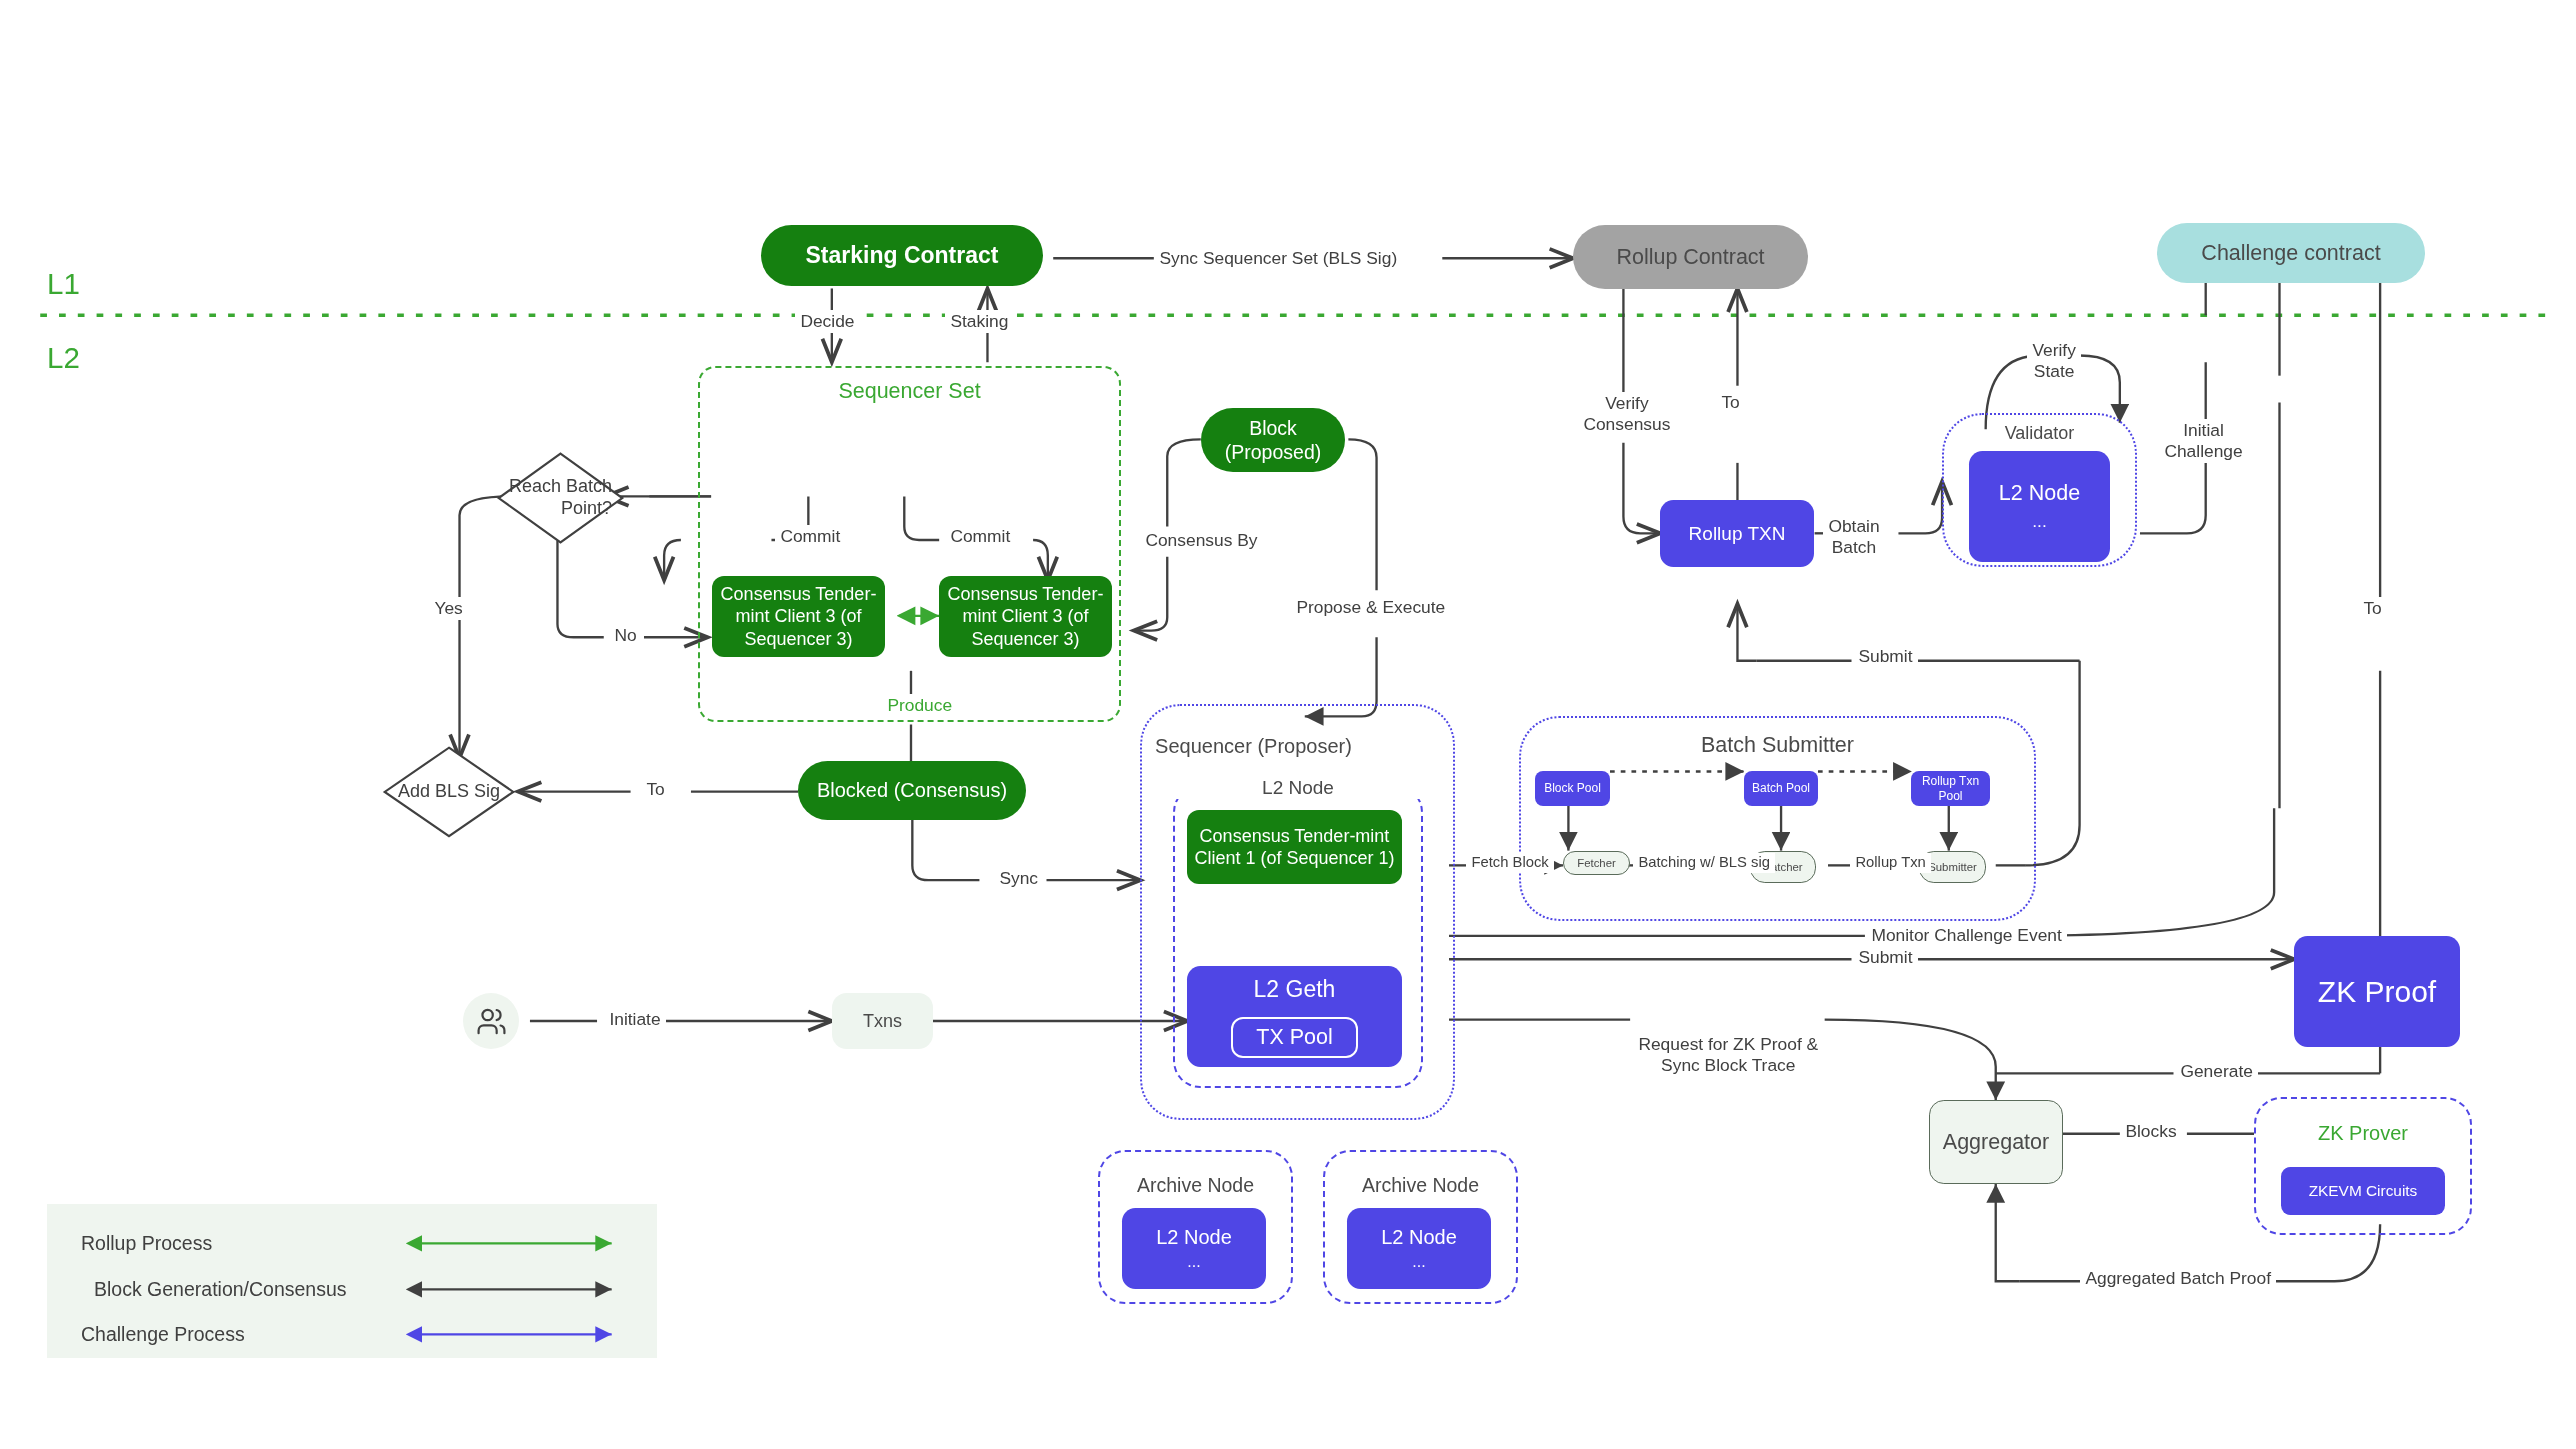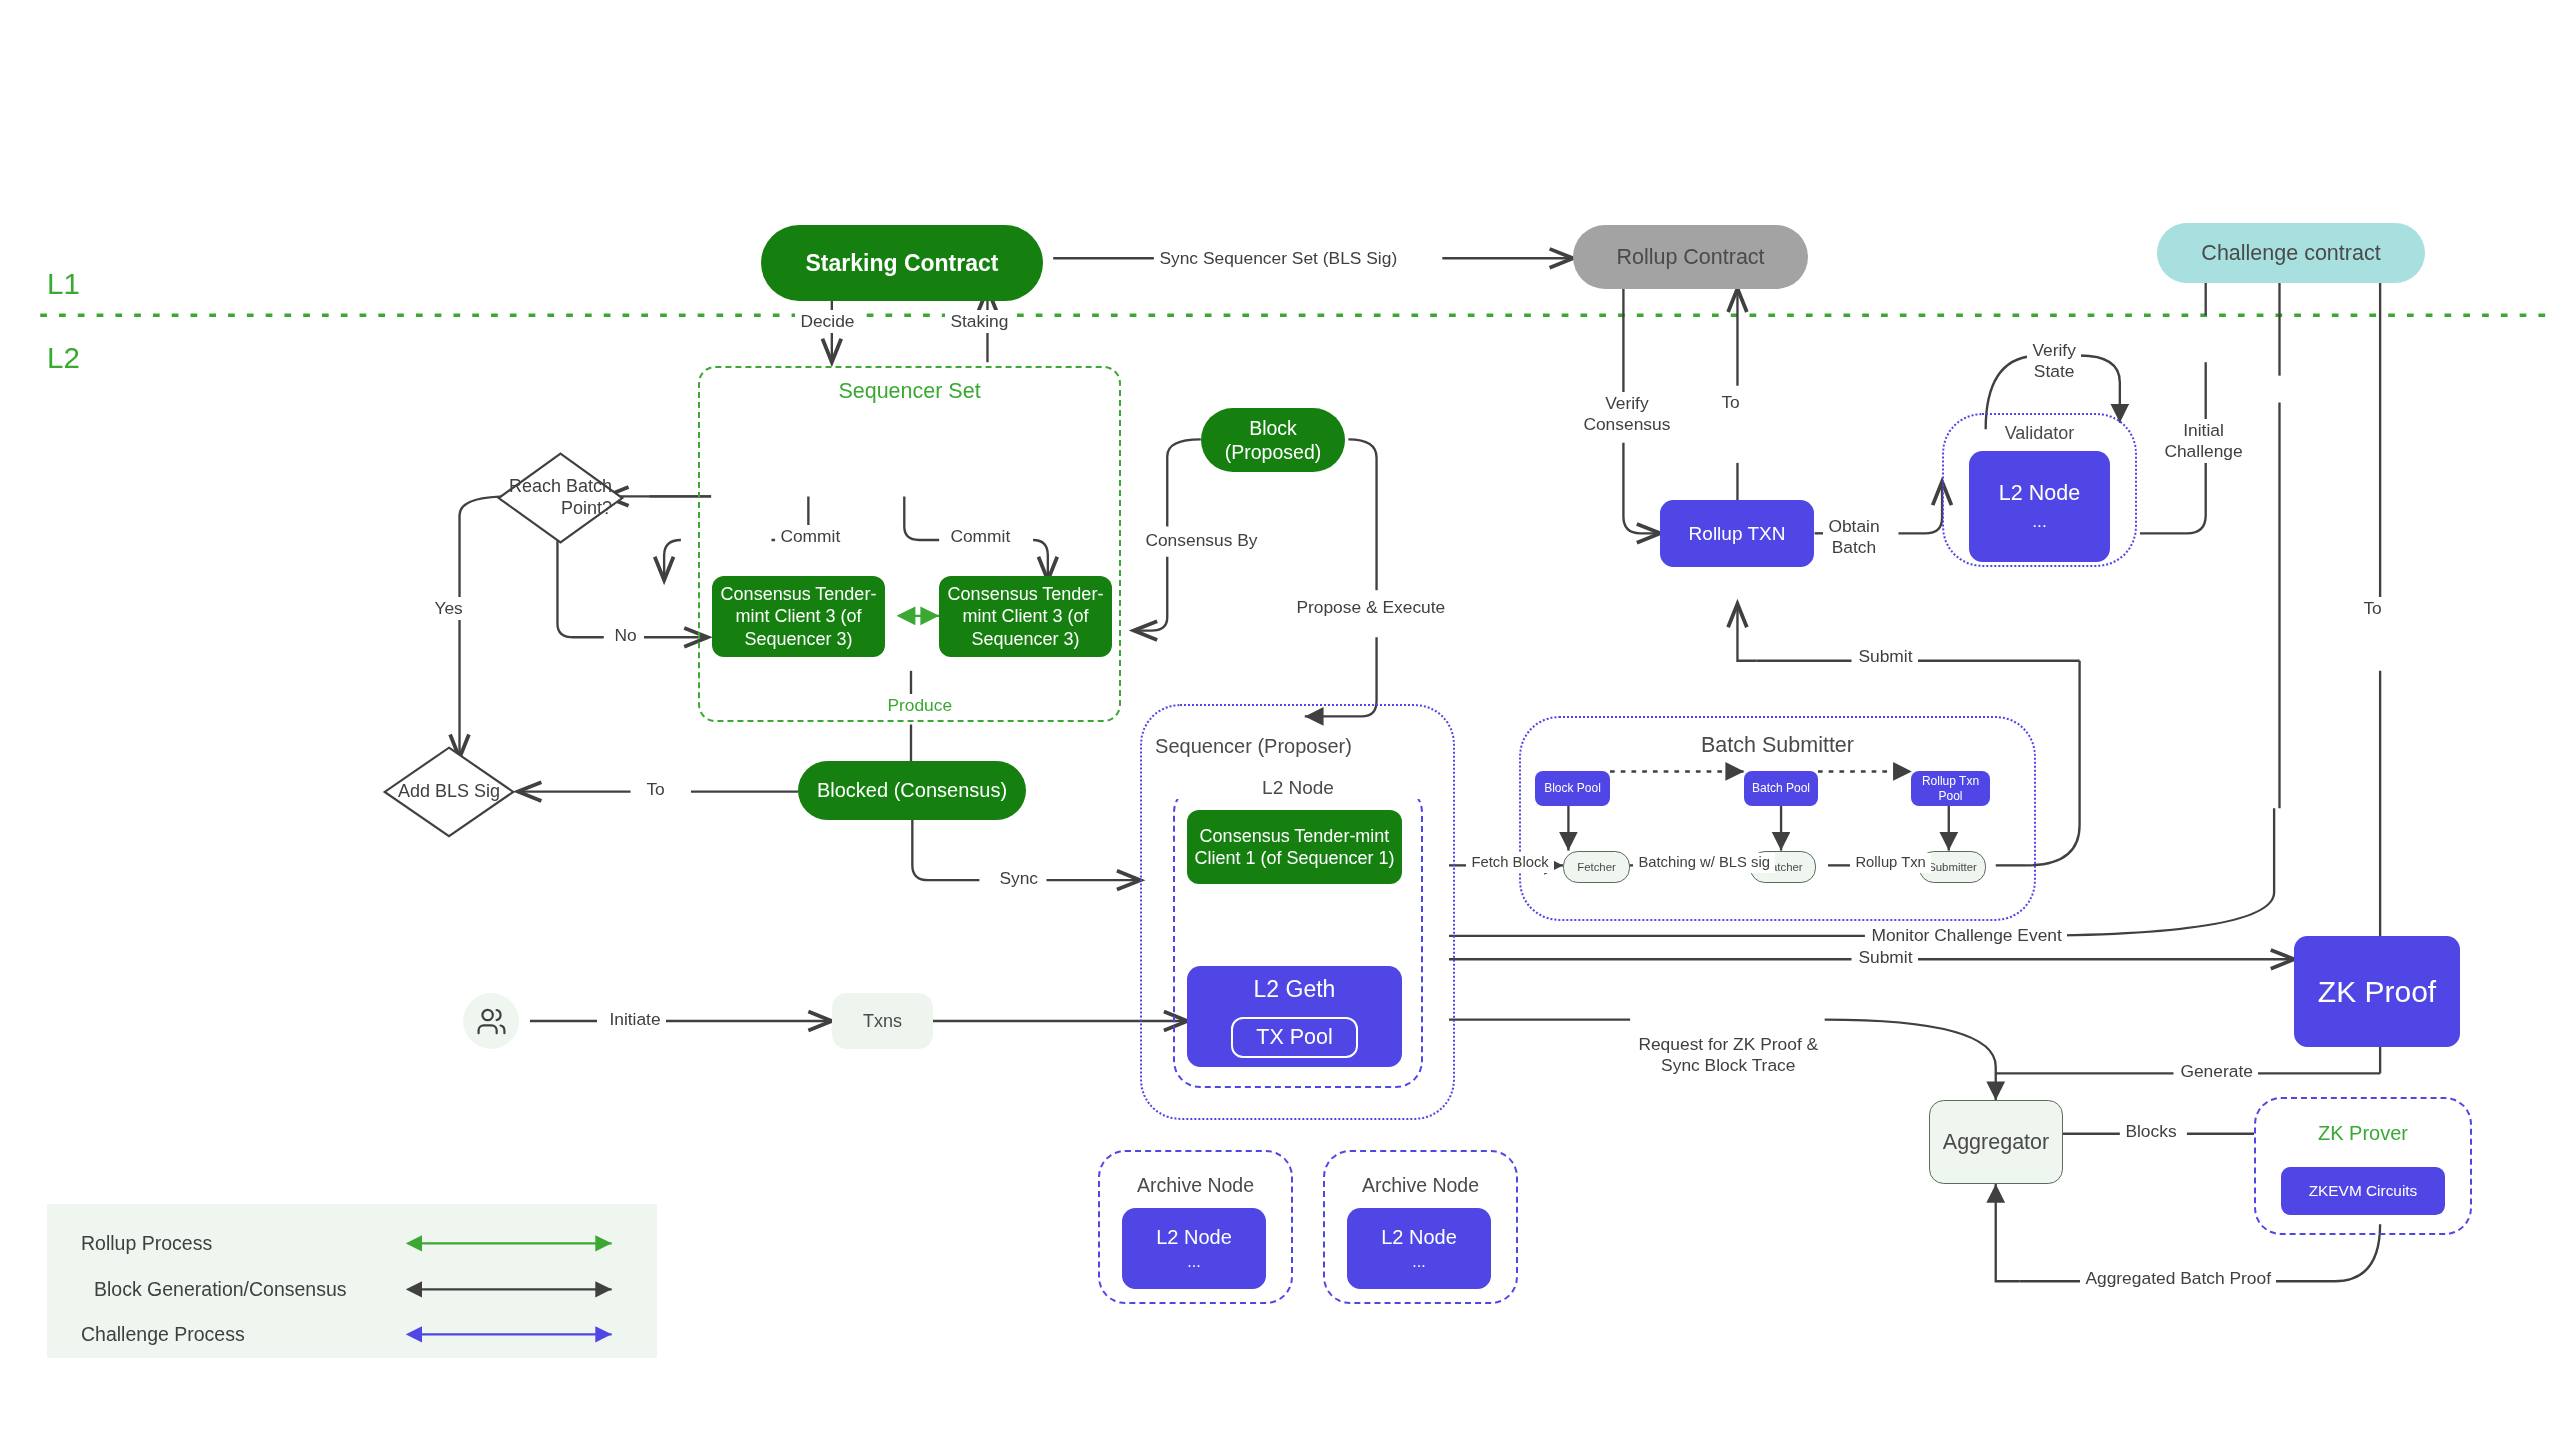--- a/index.html
+++ b/index.html
@@ -174,21 +174,21 @@
       <path d="M3260,1690 L3360,1690"></path>
 
       <path d="M3548,1825 Q3548,1910 3480,1910 L3290,1910"></path>
       <line x1="3190" y1="1910" x2="3010" y2="1910"></line>
       <path d="M3010,1910 L2975,1910 Q2975,1910 2975,1860 L2975,1765" marker-end="url(#ahf)"></path>
 
       <path d="M3548,1430 L3548,1000"></path>
     </g>
   </svg>
 
-  <div class="node green-pill" style="left:761px;top:225px;width:282px;height:76px;font-size:23px;font-weight:bold;">
+  <div class="node green-pill" style="left:761px;top:225px;width:282px;height:61px;font-size:23px;font-weight:bold;">
     <span>Starking Contract</span>
   </div>
 
   <div class="node pink-pill" style="left:1573px;top:225px;width:235px;height:64px;font-size:21.5px;">
     <span>Rollup Contract</span>
   </div>
 
   <div class="node teal-pill" style="left:2157px;top:223px;width:268px;height:60px;font-size:21.5px;">
     <span>Challenge contract</span>
   </div>
@@ -279,21 +279,21 @@
   <div class="node blue-rect-sm" style="left:1535px;top:771px;width:75px;height:35px;font-size:12px;">
     <span>Block Pool</span>
   </div>
   <div class="node blue-rect-sm" style="left:1744px;top:771px;width:74px;height:35px;font-size:12px;">
     <span>Batch Pool</span>
   </div>
   <div class="node blue-rect-sm" style="left:1911px;top:771px;width:79px;height:35px;font-size:12px;">
     <span>Rollup Txn Pool</span>
   </div>
 
-  <div class="node mint-rect" style="left:1563px;top:851px;width:67px;height:32px;font-size:11.4px;border-width:1.3px;">
+  <div class="node mint-rect" style="left:1563px;top:851px;width:67px;height:24px;font-size:11.4px;border-width:1.3px;">
     <span>Fetcher</span>
   </div>
   <div class="node mint-rect" style="left:1750px;top:851px;width:66px;height:32px;font-size:11.4px;border-width:1.3px;">
     <span>Batcher</span>
   </div>
   <div class="node mint-rect" style="left:1919px;top:851px;width:67px;height:32px;font-size:11.4px;border-width:1.3px;">
     <span>Submitter</span>
   </div>
 
   <div class="node blue-rect" style="left:2294px;top:936px;width:166px;height:111px;font-size:30px;">

